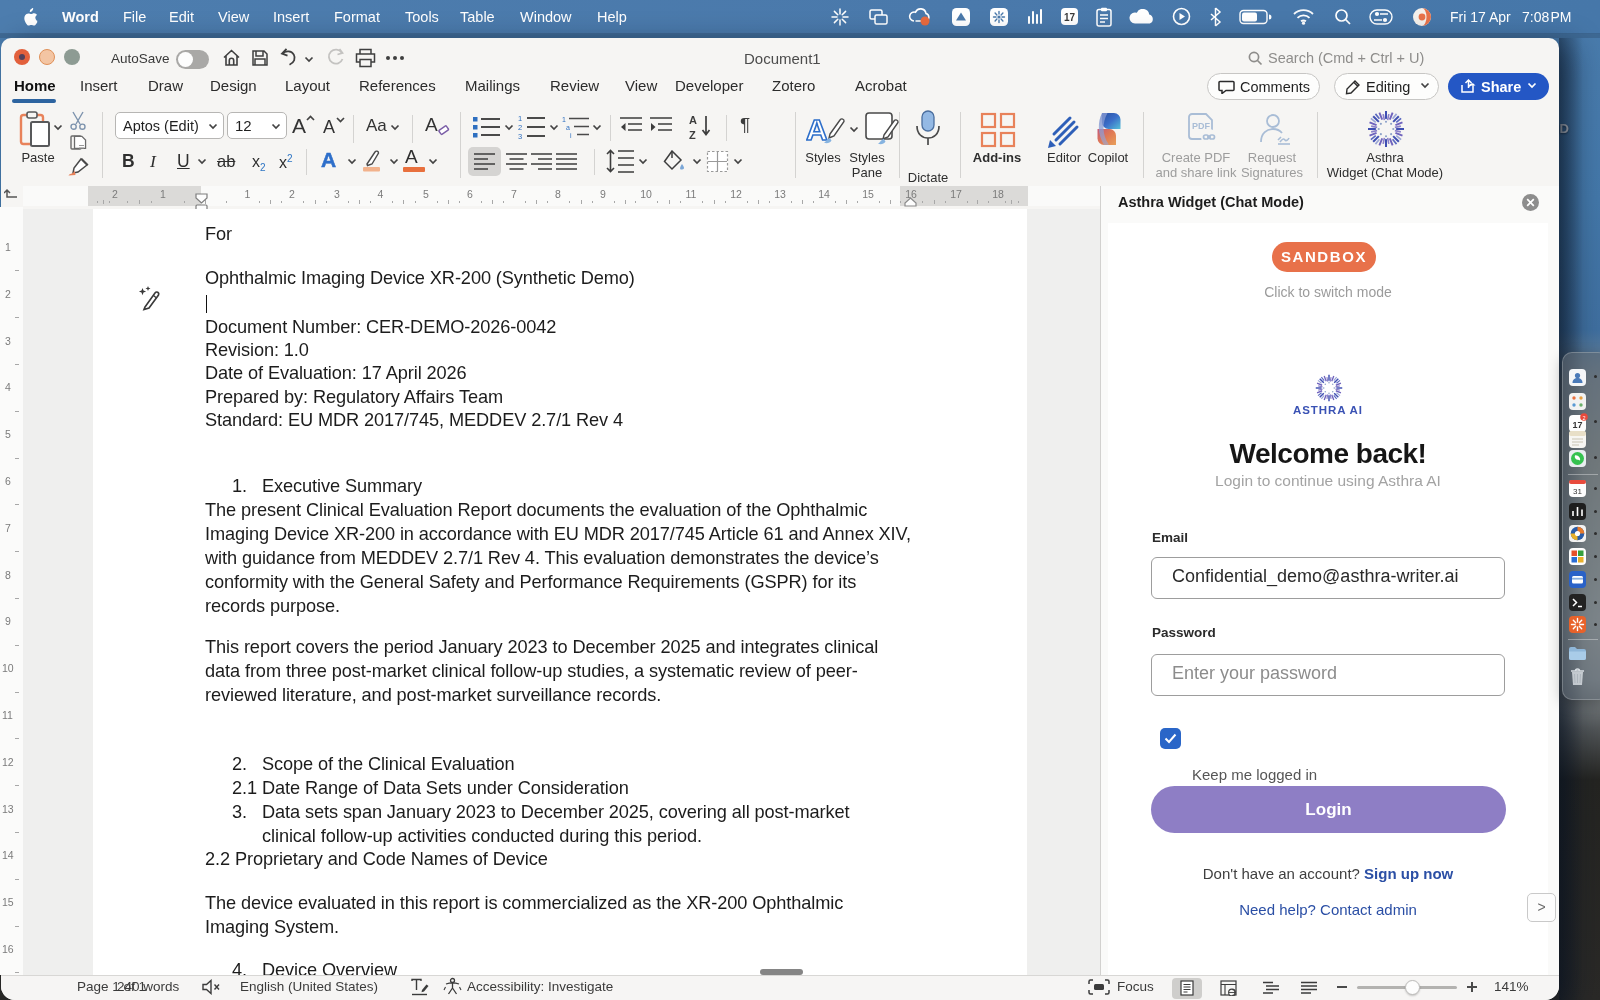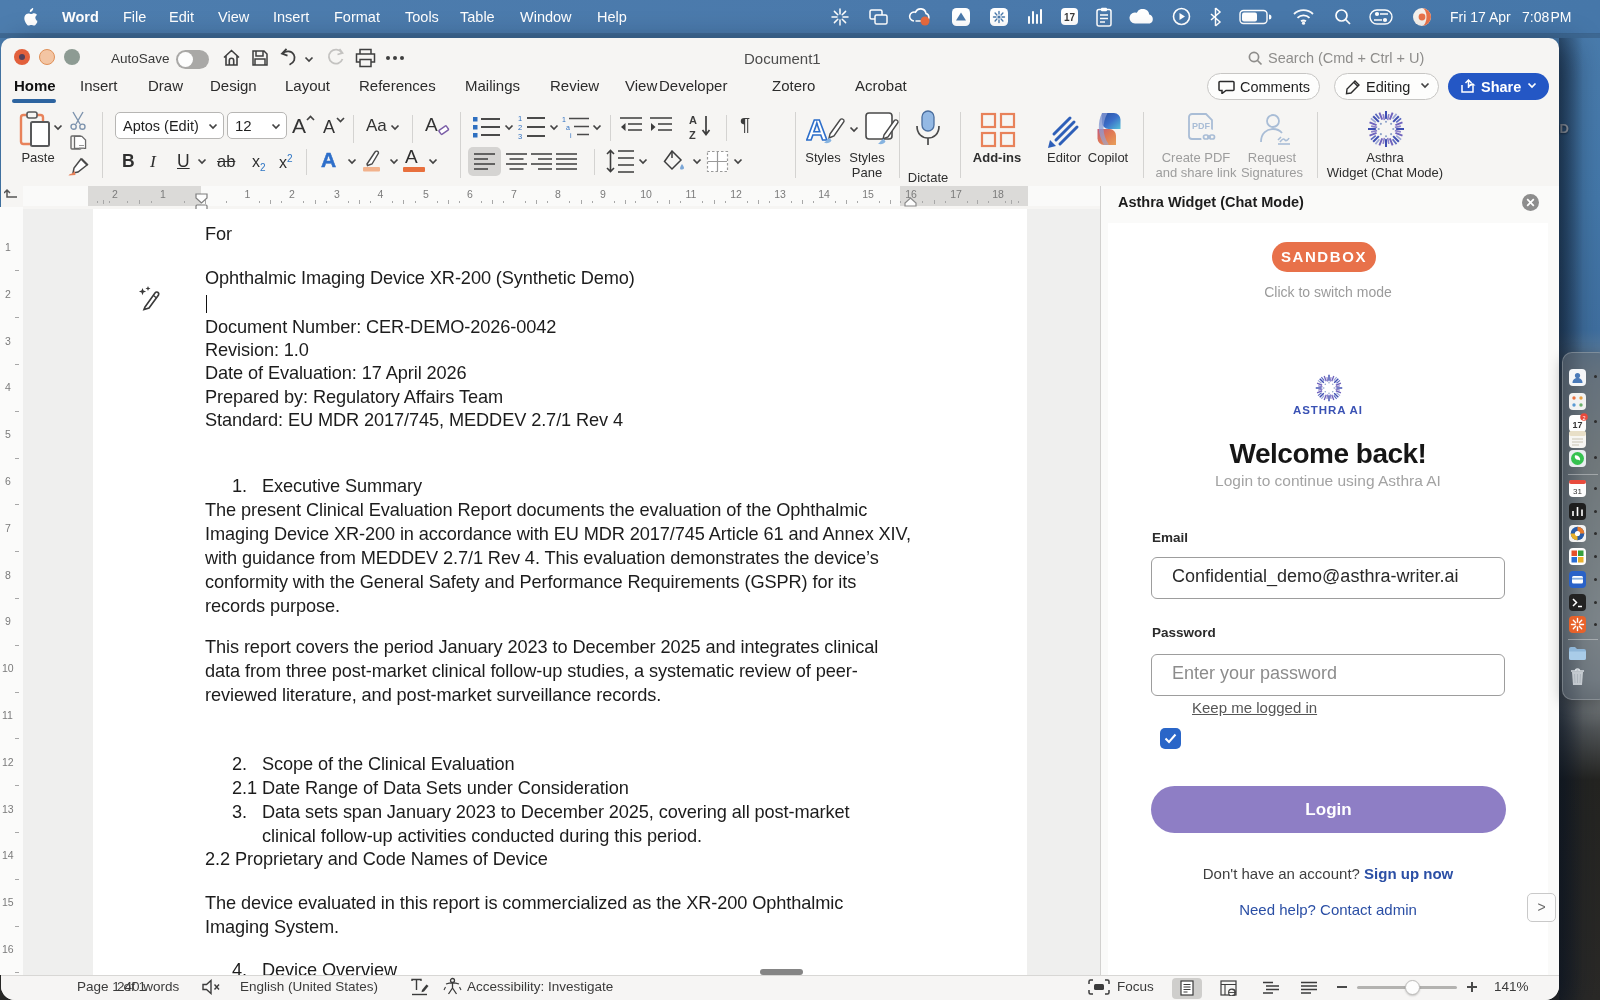--- a/index.html
+++ b/index.html
@@ -195,21 +195,21 @@
 
   <span class="tabtxt" style="left:14px;font-weight:bold;color:#111;">Home</span>
   <span class="tabtxt" style="left:80px;">Insert</span>
   <span class="tabtxt" style="left:148px;">Draw</span>
   <span class="tabtxt" style="left:210px;">Design</span>
   <span class="tabtxt" style="left:285px;text-align:right;">Layout</span>
   <span class="tabtxt" style="left:359px;">References</span>
   <span class="tabtxt" style="left:465px;">Mailings</span>
   <span class="tabtxt" style="left:550px;">Review</span>
   <span class="tabtxt" style="left:625px;">View</span>
-  <span class="tabtxt" style="left:659px;">Developer</span>
+  <span class="tabtxt" style="left:675px;">Developer</span>
   <span class="tabtxt" style="left:772px;">Zotero</span>
   <span class="tabtxt" style="left:855px;">Acrobat</span>
   <div class="ab" style="left:12px;top:99px;width:44px;height:3.5px;border-radius:2px;background:#2d64a0;"></div>
 
   <div id="topbtns"></div>
 
   <div id="ribbon">
     <svg width="0" height="0">
         <defs>
       <g id="burst">
@@ -747,21 +747,21 @@
     <div class="ab" style="left:1152px;top:530px;font-size:13.5px;font-weight:bold;color:#2b2b2b;">Email</div>
     <div class="ab" style="left:1151px;top:557px;width:354px;height:42px;border:1.4px solid #9d9d9d;border-radius:6px;background:#fff;"></div>
     <div class="ab" style="left:1172px;top:566px;font-size:18px;color:#2a2a2a;">Confidential_demo@asthra-writer.ai</div>
     <div class="ab" style="left:1152px;top:625px;font-size:13.5px;font-weight:bold;color:#2b2b2b;">Password</div>
     <div class="ab" style="left:1151px;top:654px;width:354px;height:42px;border:1.4px solid #9d9d9d;border-radius:6px;background:#fff;"></div>
     <div class="ab" style="left:1172px;top:663px;font-size:18px;color:#8c8c8c;">Enter your password</div>
     <div class="ab" style="left:1160px;top:728px;width:21px;height:21px;border-radius:5px;background:#2a66c8;"></div>
     <svg class="ab" style="left:1164px;top:733px;" width="13" height="11" viewBox="0 0 13 11">
         <path d="M1.5 5.5 L5 9 L11.5 1.5" stroke="#fff" stroke-width="2" fill="none"></path>
       </svg>
-    <div class="ab" style="left:1192px;top:699px;font-size:15px;color:#565656;text-decoration:underline;">Keep me logged in</div>
+    <div class="ab" style="left:1192px;top:766px;font-size:15px;color:#565656;">Keep me logged in</div>
     <div class="ab" style="left:1151px;top:786px;width:355px;height:47px;border-radius:24px;background:#8e7ec5;color:#fff;font-weight:bold;font-size:17px;text-align:center;line-height:47px;">Login</div>
     <div class="ab" style="left:1108px;top:865px;width:440px;text-align:center;font-size:15px;color:#3f3f3f;">Don't have an account? <span style="color:#2b4fa5;font-weight:bold;">Sign up now</span></div>
     <div class="ab" style="left:1108px;top:901px;width:440px;text-align:center;font-size:15px;color:#2b4fa5;">Need help? Contact admin</div>
     <div class="ab" style="left:1527px;top:893px;width:29px;height:29px;border:1px solid #c9c9c9;border-radius:5px;background:#fdfdfd;color:#6a6a6a;font-size:14px;text-align:center;line-height:27px;">&gt;</div>
   </div>
 
   <div class="ab" style="left:1px;top:975px;width:1558px;height:25px;background:#f6f5f4;border-top:1px solid #d8d7d5;border-radius:0 0 14px 14px;"></div>
   <span class="stxt" style="left:33px;margin-left:44px;">Page 1 of 1</span>
   <span class="stxt" style="left:117px;">240 words</span>
   <span class="stxt" style="left:240px;">English (United States)</span>

